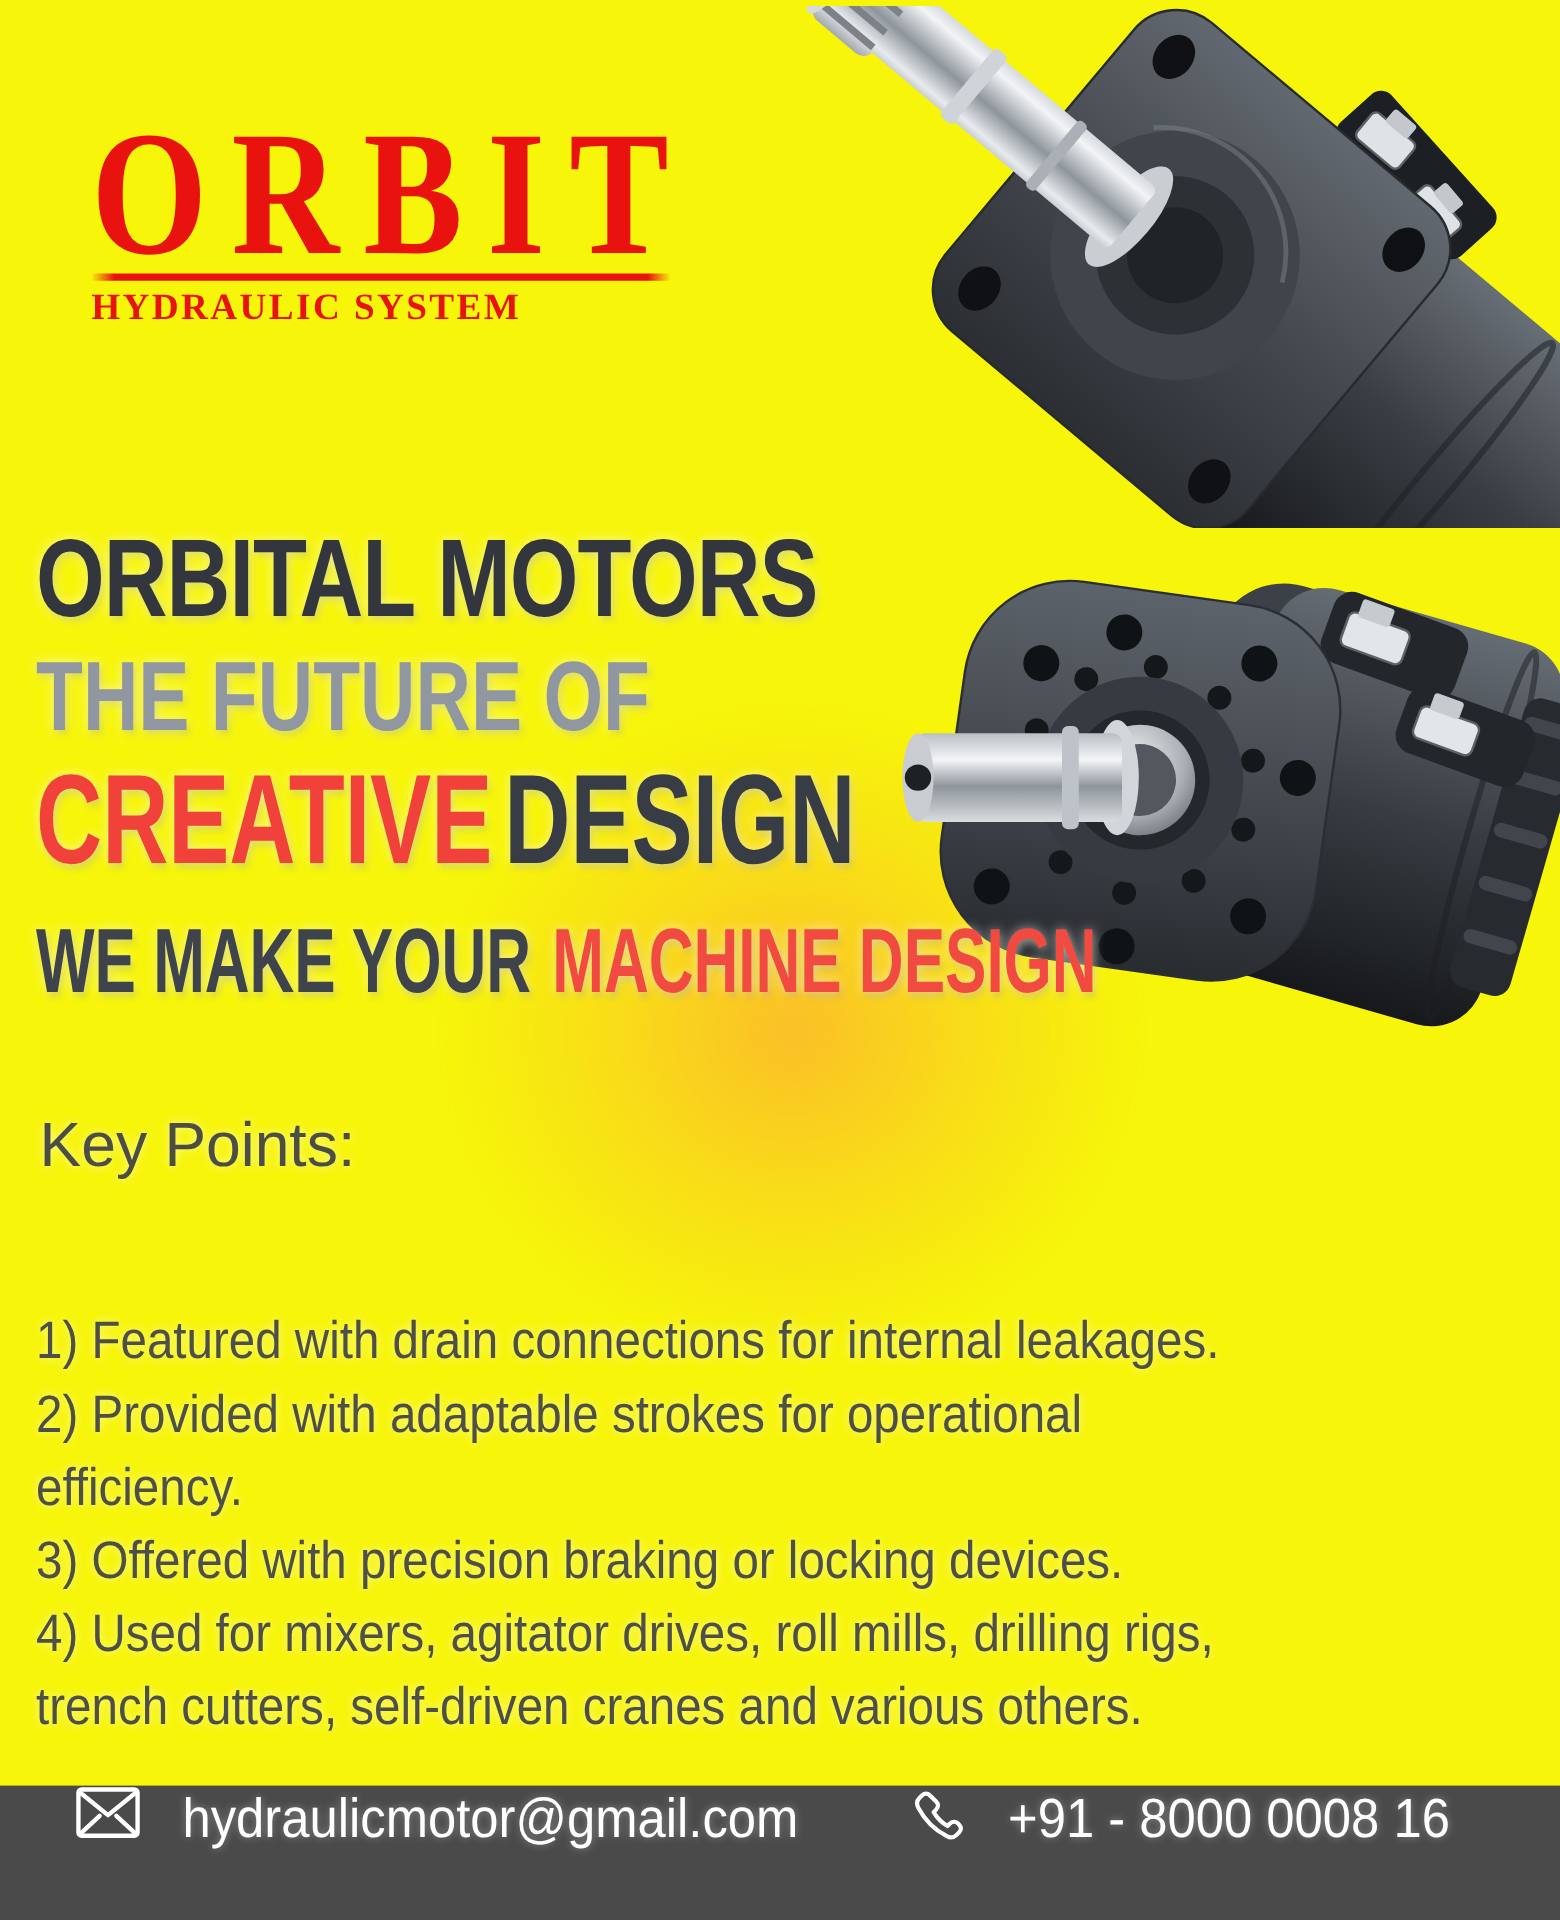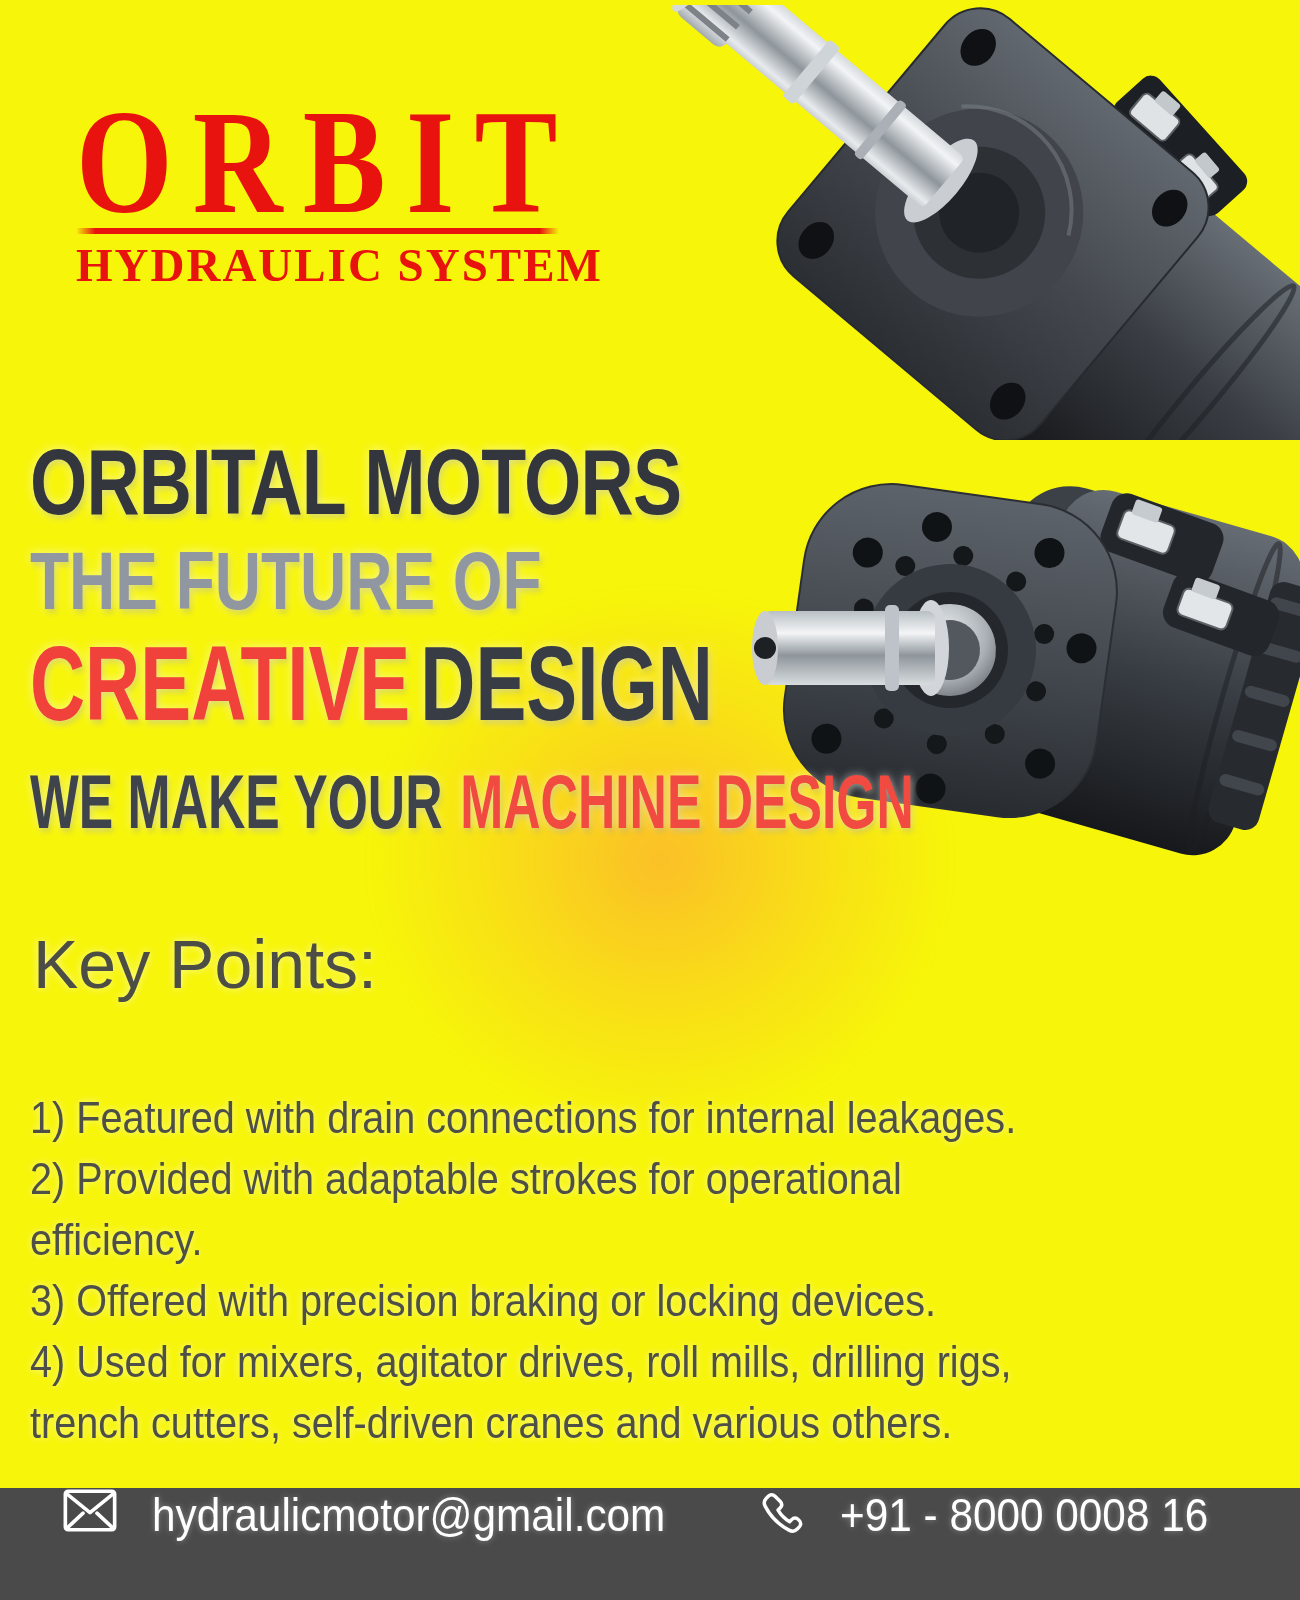--- a/index.html
+++ b/index.html
@@ -20,34 +20,34 @@
   .glow{position:absolute;left:370px;top:590px;width:580px;height:540px;pointer-events:none;
         background:radial-gradient(closest-side,rgba(255,138,70,.50),rgba(255,160,60,.26) 55%,rgba(255,210,0,0) 100%);
         filter:blur(8px);}
   
   .logo-word{position:absolute;left:76px;top:88px;font-family:"Liberation Serif",serif;font-weight:bold;
              font-size:148px;line-height:1;letter-spacing:24px;color:var(--accent-red);
              transform:scaleX(.84);transform-origin:0 0;white-space:nowrap;}
   .logo-rule{position:absolute;left:76px;top:228px;width:483px;height:6px;border-radius:3px;
              background:linear-gradient(90deg,rgba(232,18,14,0) 0%,var(--accent-red) 4%,var(--accent-red) 96%,rgba(232,18,14,0) 100%);}
   .logo-tag{position:absolute;left:76px;top:238px;font-family:"Liberation Serif",serif;font-weight:bold;
-            font-size:47px;letter-spacing:2px;color:var(--accent-red);white-space:nowrap;}
+            font-size:31px;letter-spacing:2px;color:var(--accent-red);white-space:nowrap;}
   
   .hline{position:absolute;left:30px;line-height:1;font-weight:bold;white-space:nowrap;
          transform-origin:0 0;text-shadow:0 0 12px rgba(255,255,255,.55),3px 4px 6px rgba(140,140,100,.30);}
   .h1{top:436px;font-size:92px;letter-spacing:-1px;color:var(--headline-dark);transform:scaleX(.80);}
   .h2{top:540px;font-size:82px;color:var(--headline-gray);transform:scaleX(.78);}
   .h3{top:630px;font-size:106px;transform:scaleX(.72);}
   .h3 .red{color:var(--creative-red);}
   .h3 .dark{color:#383d45;margin-left:14px;}
   .h4{top:764px;font-size:76px;transform:scaleX(.68);}
   .h4 .dark{color:#3f434b;}
   .h4 .red{color:var(--machine-red);margin-left:26px;}
   
-  .kp-title{position:absolute;left:33px;top:925px;font-size:68px;color:#4c4e46;
+  .kp-title{position:absolute;left:33px;top:925px;font-size:52px;color:#4c4e46;
             text-shadow:0 0 8px rgba(255,255,255,.6);}
   .kp-list{position:absolute;left:30px;top:1026px;width:1400px;font-size:44px;line-height:61px;
            color:var(--body-text);transform:scaleX(.90);transform-origin:0 0;
            text-shadow:0 0 8px rgba(255,255,255,.6);}
   .kp-line{white-space:nowrap;}
   .kp-gap{height:61px;}
   
   .footer{position:absolute;left:0;top:1488px;width:1300px;height:112px;background:var(--footer-bg);}
   .contact{position:absolute;display:flex;align-items:flex-start;color:var(--footer-text);}
   .contact .txt{font-size:46px;transform:scaleX(.92);transform-origin:0 50%;white-space:nowrap;

